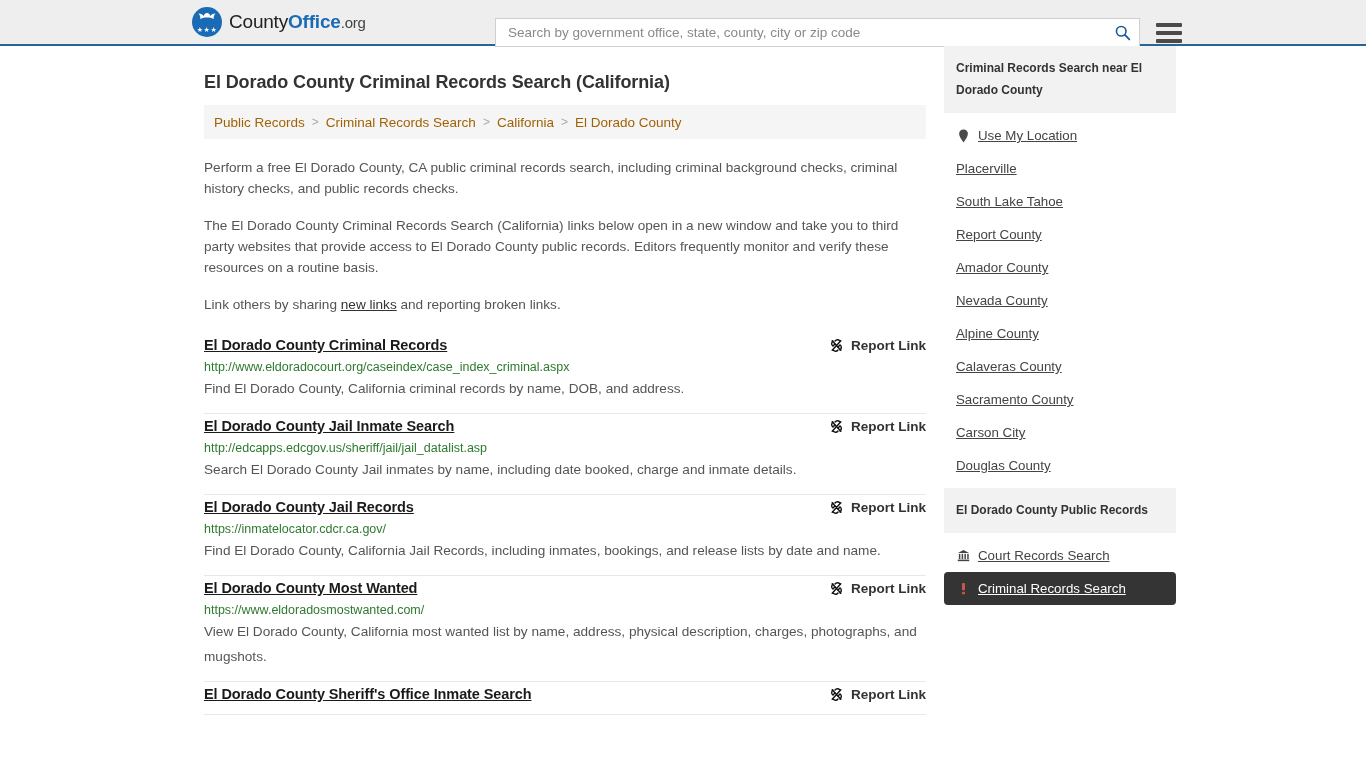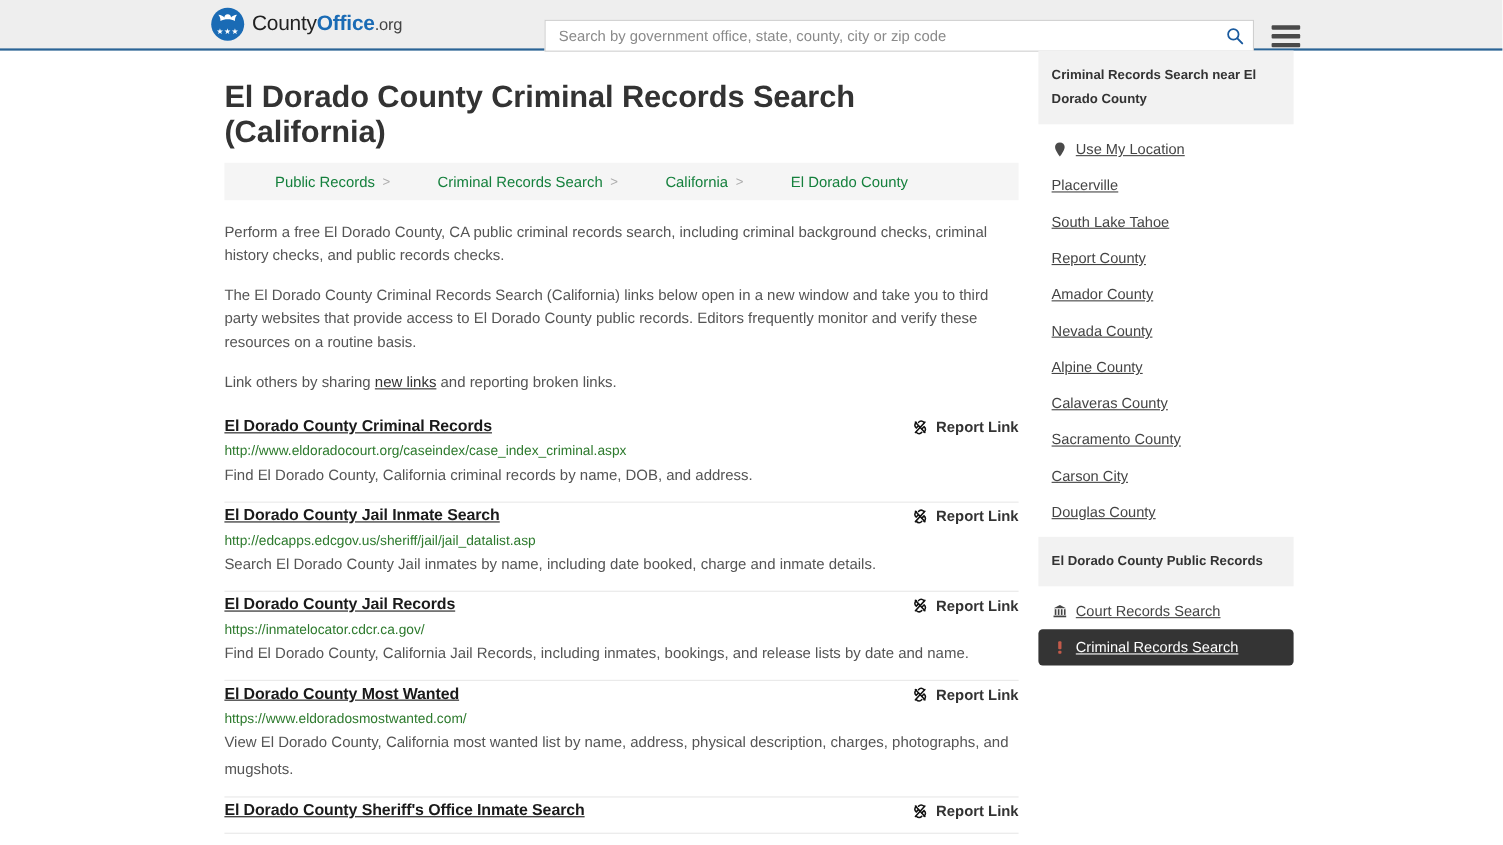--- a/index.html
+++ b/index.html
@@ -111,40 +111,39 @@
   }
   .columns {
     display: flex;
     gap: 18px;
     align-items: flex-start;
   }
   .main-col { width: 722px; flex: 0 0 722px; }
   .side-col { width: 232px; flex: 0 0 232px; }
 
   h1.page-title {
-    font-size: 28px;
+    font-size: 18px;
     color: #333333;
     font-weight: bold;
     margin: 26px 0 12px 0;
     letter-spacing: -0.1px;
   }
 
   .breadcrumb {
     background: #f5f5f5;
     height: 34px;
     display: flex;
     align-items: center;
     padding: 0 10px;
     font-size: 13.5px;
     gap: 7px;
   }
   .breadcrumb a {
-    color: #15803d;
+    color: #a16207;
     text-decoration: none;
-    margin-left: 36px;
   }
   .breadcrumb .sep { color: #aaaaaa; font-size: 12px; }
 
   .intro p {
     font-size: 13.6px;
     color: #555555;
     line-height: 21px;
     margin: 16px 0 0 0;
   }
   .intro p:first-child { margin-top: 18px; }

